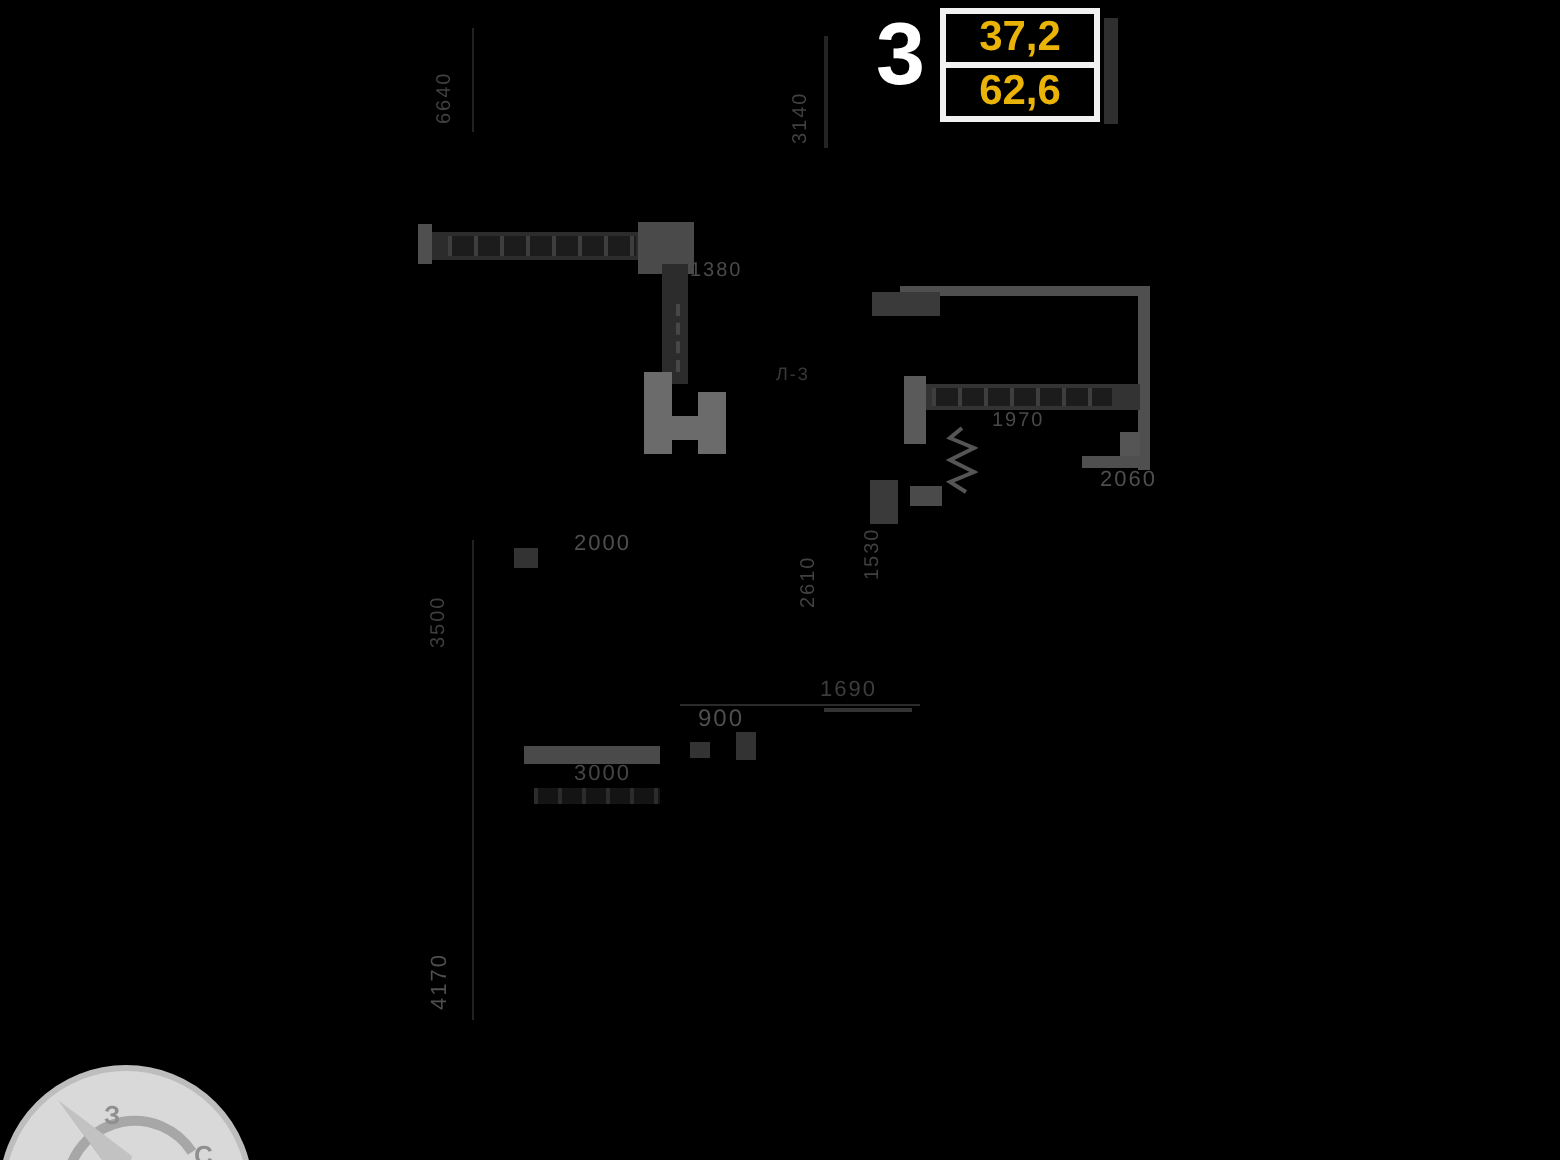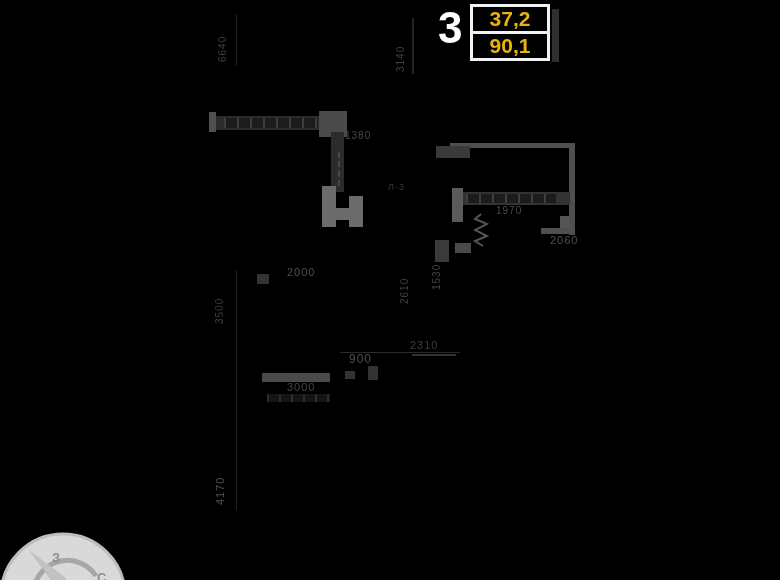--- a/index.html
+++ b/index.html
@@ -25,21 +25,21 @@
   .compass-wrap{position:absolute;left:0;top:526px;width:132px;height:54px;overflow:hidden;}
 </style>
 </head>
 <body>
 
 <div id="plan">
 
   <div class="apt-num">3</div>
   <div class="area-box">
     <div class="area-cell top">37,2</div>
-    <div class="area-cell">90,1</div>
+    <div class="area-cell">62,6</div>
   </div>
   <div class="box-shadow-strip"></div>
 
   <div class="wall" style="left:211px;top:116px;width:136px;height:14px;"></div>
   <div class="win" style="left:224px;top:118px;width:94px;height:10px;"></div>
   <div class="wall-light" style="left:209px;top:112px;width:7px;height:20px;"></div>
   <div class="wall-light" style="left:319px;top:111px;width:28px;height:26px;background:#4a4a4a;"></div>
 
   <div class="wall" style="left:331px;top:132px;width:13px;height:60px;"></div>
   <div class="dashed" style="left:338px;top:152px;height:34px;"></div>
@@ -79,21 +79,21 @@
 
   <div class="dim dim-v" style="left:218px;top:62px;">6640</div>
   <div class="dim dim-v" style="left:396px;top:72px;">3140</div>
   <div class="dim" style="left:345px;top:131px;color:#4a4a4a;">1380</div>
   <div class="dim dim-b" style="left:287px;top:267px;">2000</div>
   <div class="dim dim-v" style="left:400px;top:304px;">2610</div>
   <div class="dim dim-v" style="left:432px;top:290px;">1530</div>
   <div class="dim" style="left:496px;top:206px;color:#4a4a4a;">1970</div>
   <div class="dim dim-b" style="left:529px;top:235px;margin-left:21px;">2060</div>
   <div class="dim dim-b" style="left:349px;top:353px;font-size:12px;">900</div>
-  <div class="dim" style="left:410px;top:340px;font-size:11px;color:#3c3c3c;">2310</div>
+  <div class="dim" style="left:410px;top:340px;font-size:11px;color:#3c3c3c;">1690</div>
   <div class="dim dim-b" style="left:287px;top:382px;color:#454545;">3000</div>
   <div class="dim dim-v" style="left:215px;top:324px;color:#3f3f3f;">3500</div>
   <div class="dim dim-v" style="left:215px;top:505px;color:#4f4f4f;font-size:11px;">4170</div>
   <div class="dim" style="left:388px;top:142px;color:#383838;font-size:9px;margin-top:41px;">Л-3</div>
 
   <div class="compass-wrap">
     <svg width="132" height="54">
       <circle cx="63" cy="70" r="62" fill="#d9d9d9" stroke="#bdbdbd" stroke-width="3"></circle>
 
       <path d="M34 62 A34 34 0 0 1 96 50" stroke="#a7a7a7" stroke-width="5" fill="none"></path>

